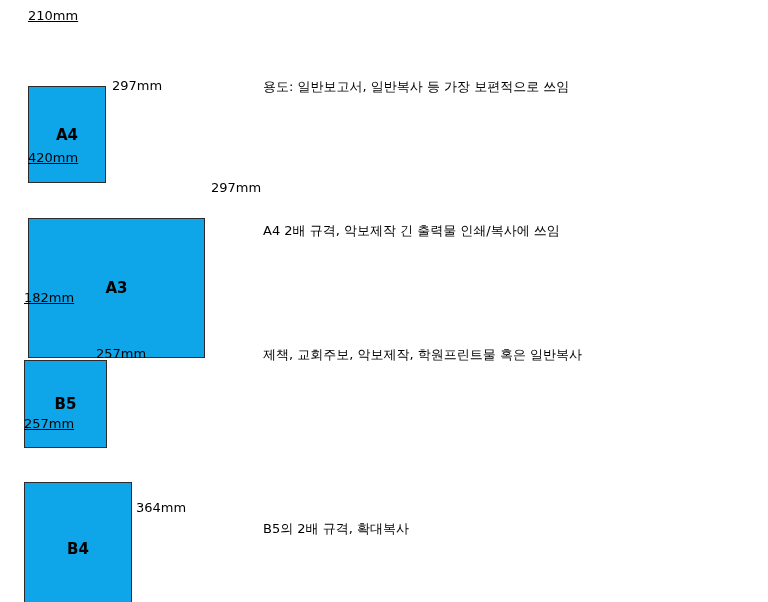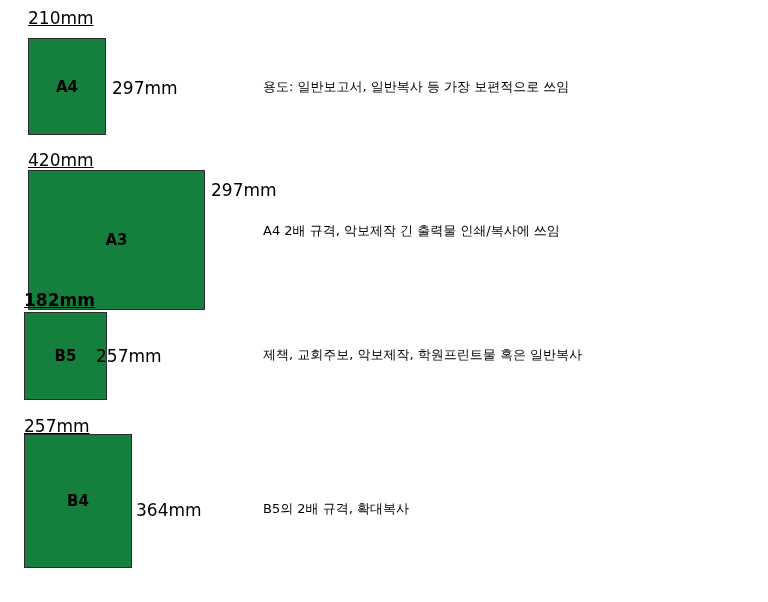--- a/index.html
+++ b/index.html
@@ -7,32 +7,33 @@
     width: 768px;
     height: 602px;
     background: #ffffff;
     font-family: "DejaVu Sans", "Liberation Sans", sans-serif;
     color: #000000;
     position: relative;
     overflow: hidden;
   }
   .abs { position: absolute; }
   .dim-label {
-    font-size: 17px;
+    font-size: 13px;
     white-space: nowrap;
   }
   .width-label {
     text-decoration: underline;
   }
   .paper-box {
     border: 1px solid #2b2b2b;
-    background: #15803d;
+    background: #0ea5e9;
     display: flex;
     align-items: center;
     justify-content: center;
+    margin-top: 48px;
   }
   .paper-name {
     font-weight: bold;
     font-size: 15px;
   }
   .description {
     font-size: 13px;
     white-space: nowrap;
   }
 </style>
@@ -48,27 +49,27 @@
   <div class="abs dim-label" style="left:112px; top:78px;">297mm</div>
   <div class="abs description" style="left:263px; top:78px;">용도: 일반보고서, 일반복사 등 가장 보편적으로 쓰임</div>
 
   <div class="abs dim-label width-label" style="left:28px; top:150px;text-align:right;">420mm</div>
   <div class="abs paper-box" style="left:28px; top:170px; width:177px; height:140px;">
     <span class="paper-name">A3</span>
   </div>
   <div class="abs dim-label" style="left:211px; top:180px;">297mm</div>
   <div class="abs description" style="left:263px; top:222px;">A4 2배 규격, 악보제작 긴 출력물 인쇄/복사에 쓰임</div>
 
-  <div class="abs dim-label width-label" style="left:24px; top:290px;font-weight:bold;">182mm</div>
+  <div class="abs dim-label width-label" style="left:24px; top:290px;">182mm</div>
   <div class="abs paper-box" style="left:24px; top:312px; width:83px; height:88px;">
     <span class="paper-name">B5</span>
   </div>
   <div class="abs dim-label" style="left:96px; top:346px;">257mm</div>
   <div class="abs description" style="left:263px; top:346px;">제책, 교회주보, 악보제작, 학원프린트물 혹은 일반복사</div>
 
   <div class="abs dim-label width-label" style="left:24px; top:416px;">257mm</div>
   <div class="abs paper-box" style="left:24px; top:434px; width:108px; height:134px;">
     <span class="paper-name">B4</span>
   </div>
   <div class="abs dim-label" style="left:136px; top:500px;">364mm</div>
-  <div class="abs description" style="left:263px; top:500px;">B5의 2배 규격, 확대복사</div>
+  <div class="abs description" style="left:263px; top:520px;">B5의 2배 규격, 확대복사</div>
 
 </div>
 
 </body></html>

